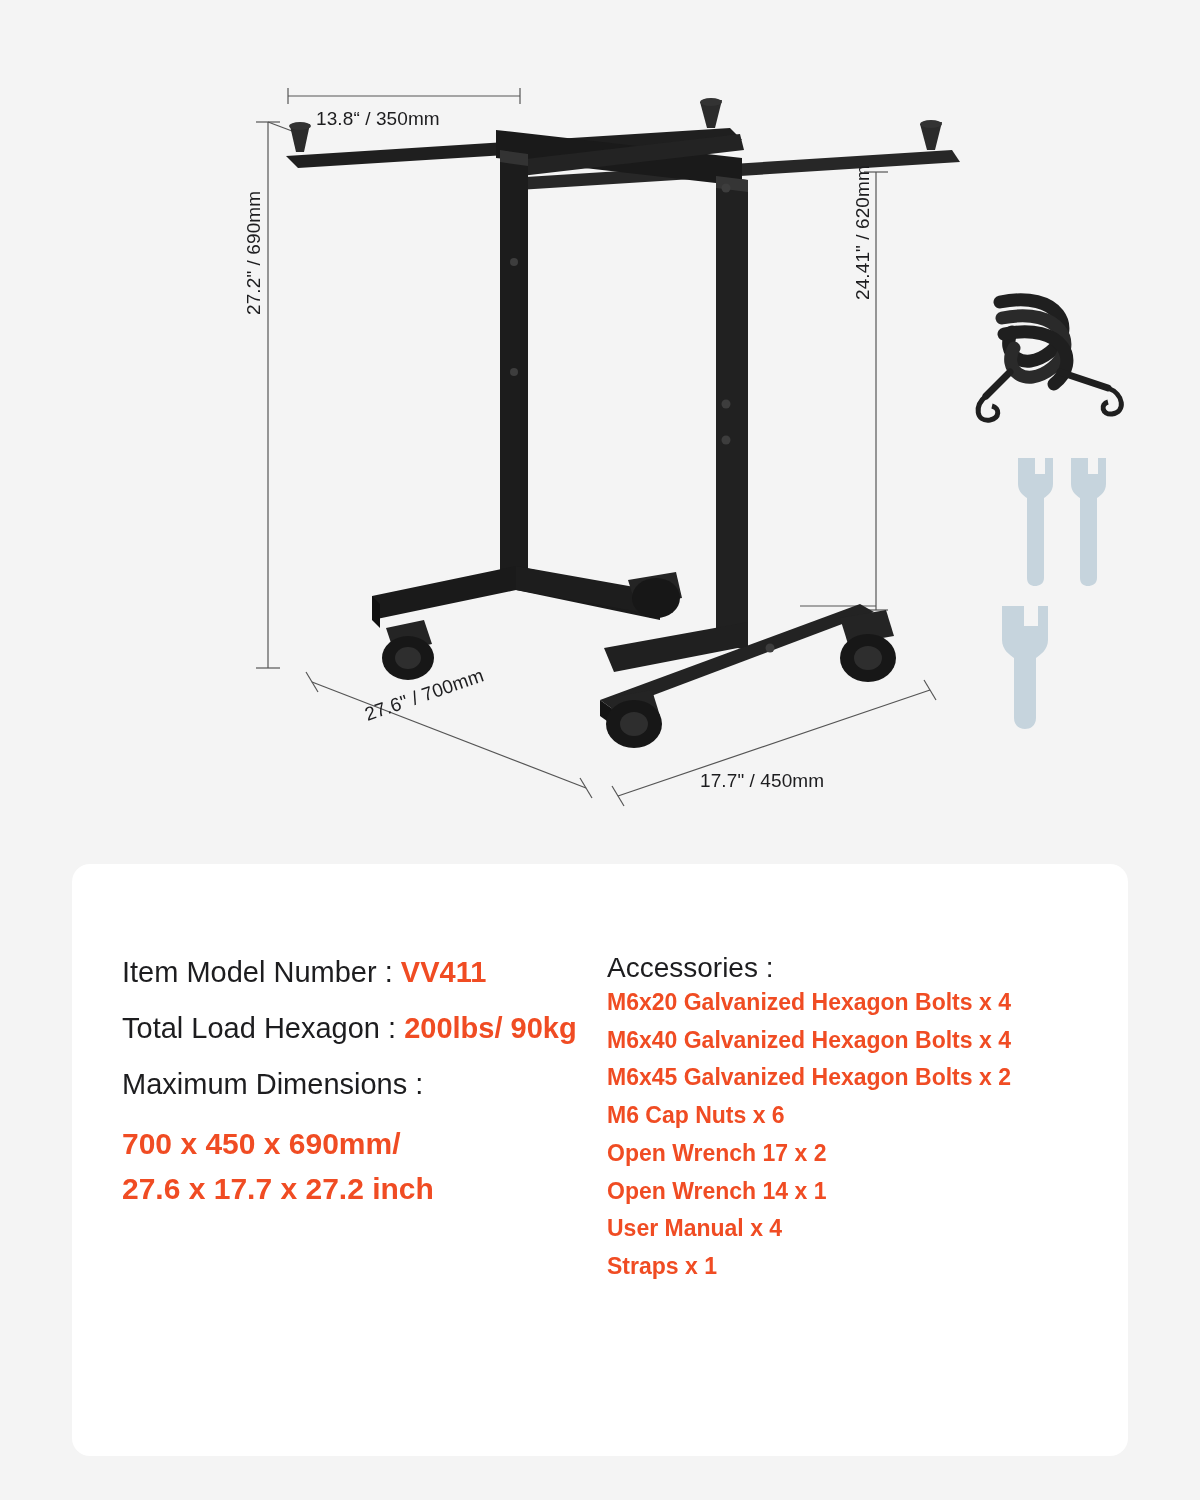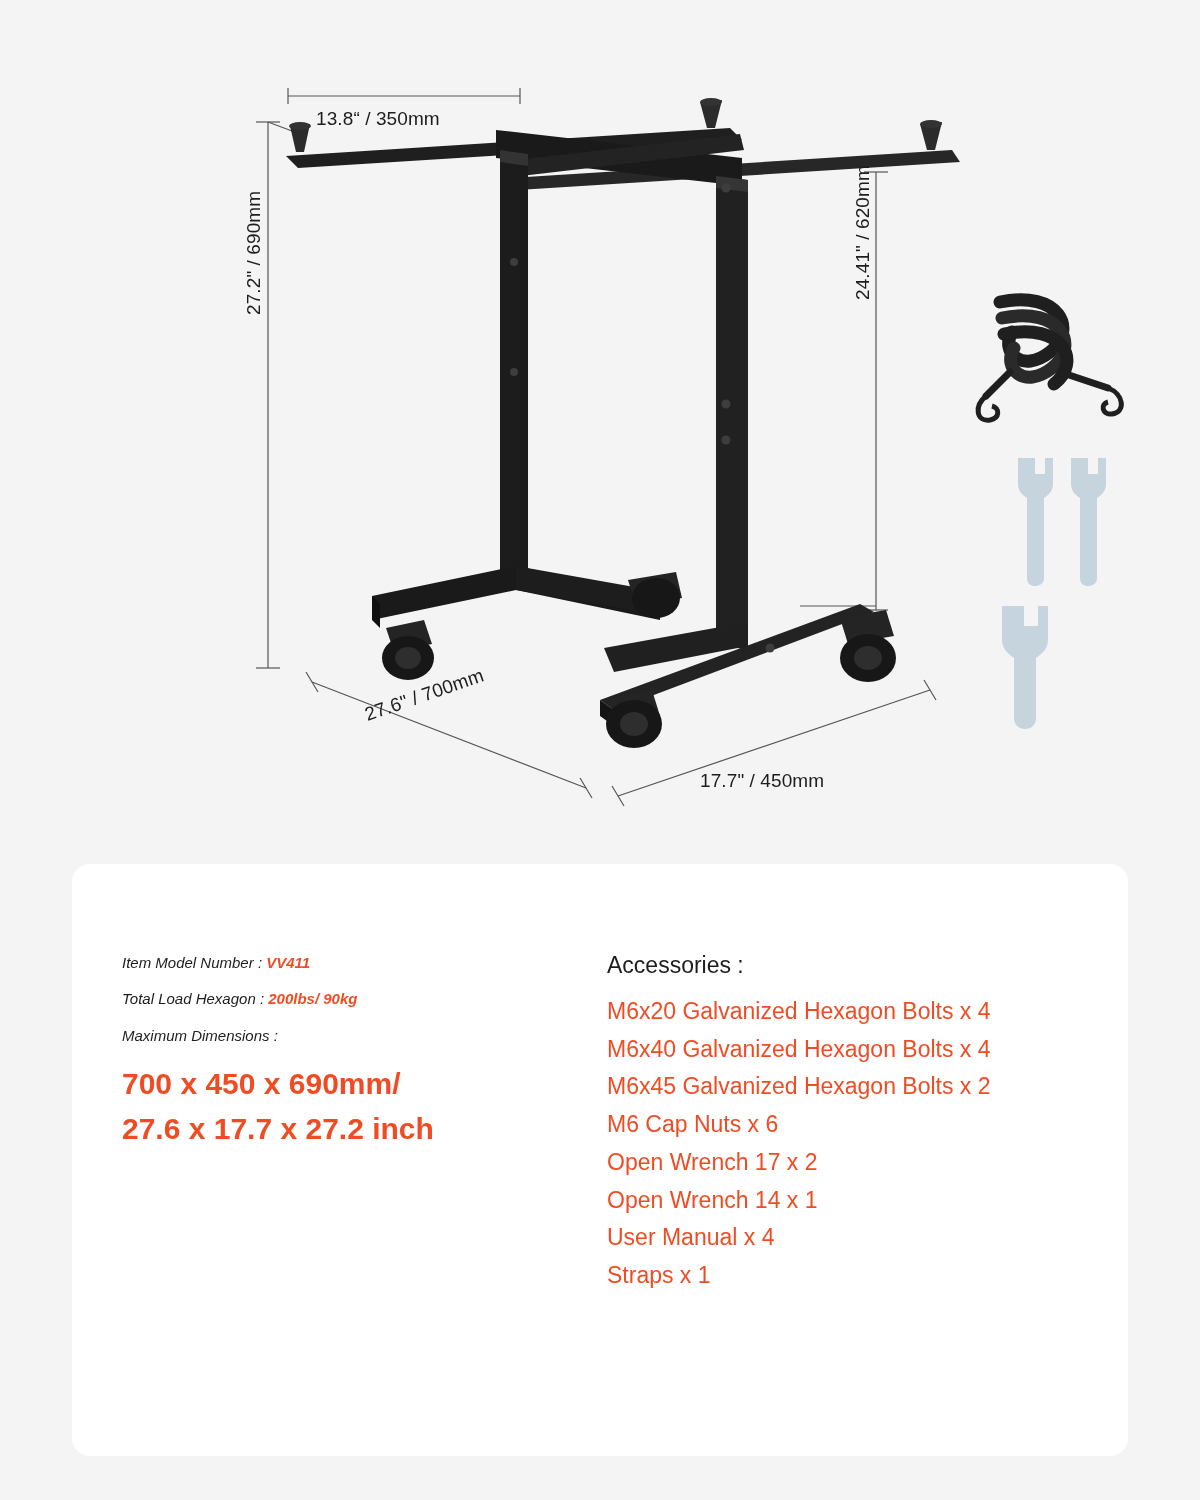--- a/index.html
+++ b/index.html
@@ -67,50 +67,48 @@
     box-sizing: border-box;
   }
   #spec-right-col {
     flex: 1;
     padding: 88px 0 0 55px;
     box-sizing: border-box;
   }
 
   .spec-row {
     margin-bottom: 15px;
-    font-size: 15px;
+    font-size: 29px;
     line-height: 1.42;
     color: #1d1d1f;
     white-space: nowrap;
-    font-style: italic;
   }
   .spec-label {
     color: #1d1d1f;
     font-weight: 400;
   }
   .spec-value {
     color: #f04c23;
     font-weight: 700;
   }
   .spec-value-block {
     color: #f04c23;
     font-weight: 700;
     font-size: 30px;
     line-height: 1.5;
     margin-top: 2px;
     white-space: pre-line;
   }
   #accessories-title {
-    font-size: 23px;
-    color: #1d1d1f;
-    margin-bottom: 14px;
+    font-size: 28px;
+    color: #1d1d1f;
   }
   .accessory-item {
     color: #f04c23;
-    font-weight: 400;
+    font-weight: 700;
     font-size: 23px;
     line-height: 1.64;
     white-space: nowrap;
   }
 </style>
 </head>
 <body>
 
 <div id="diagram-area">
 

